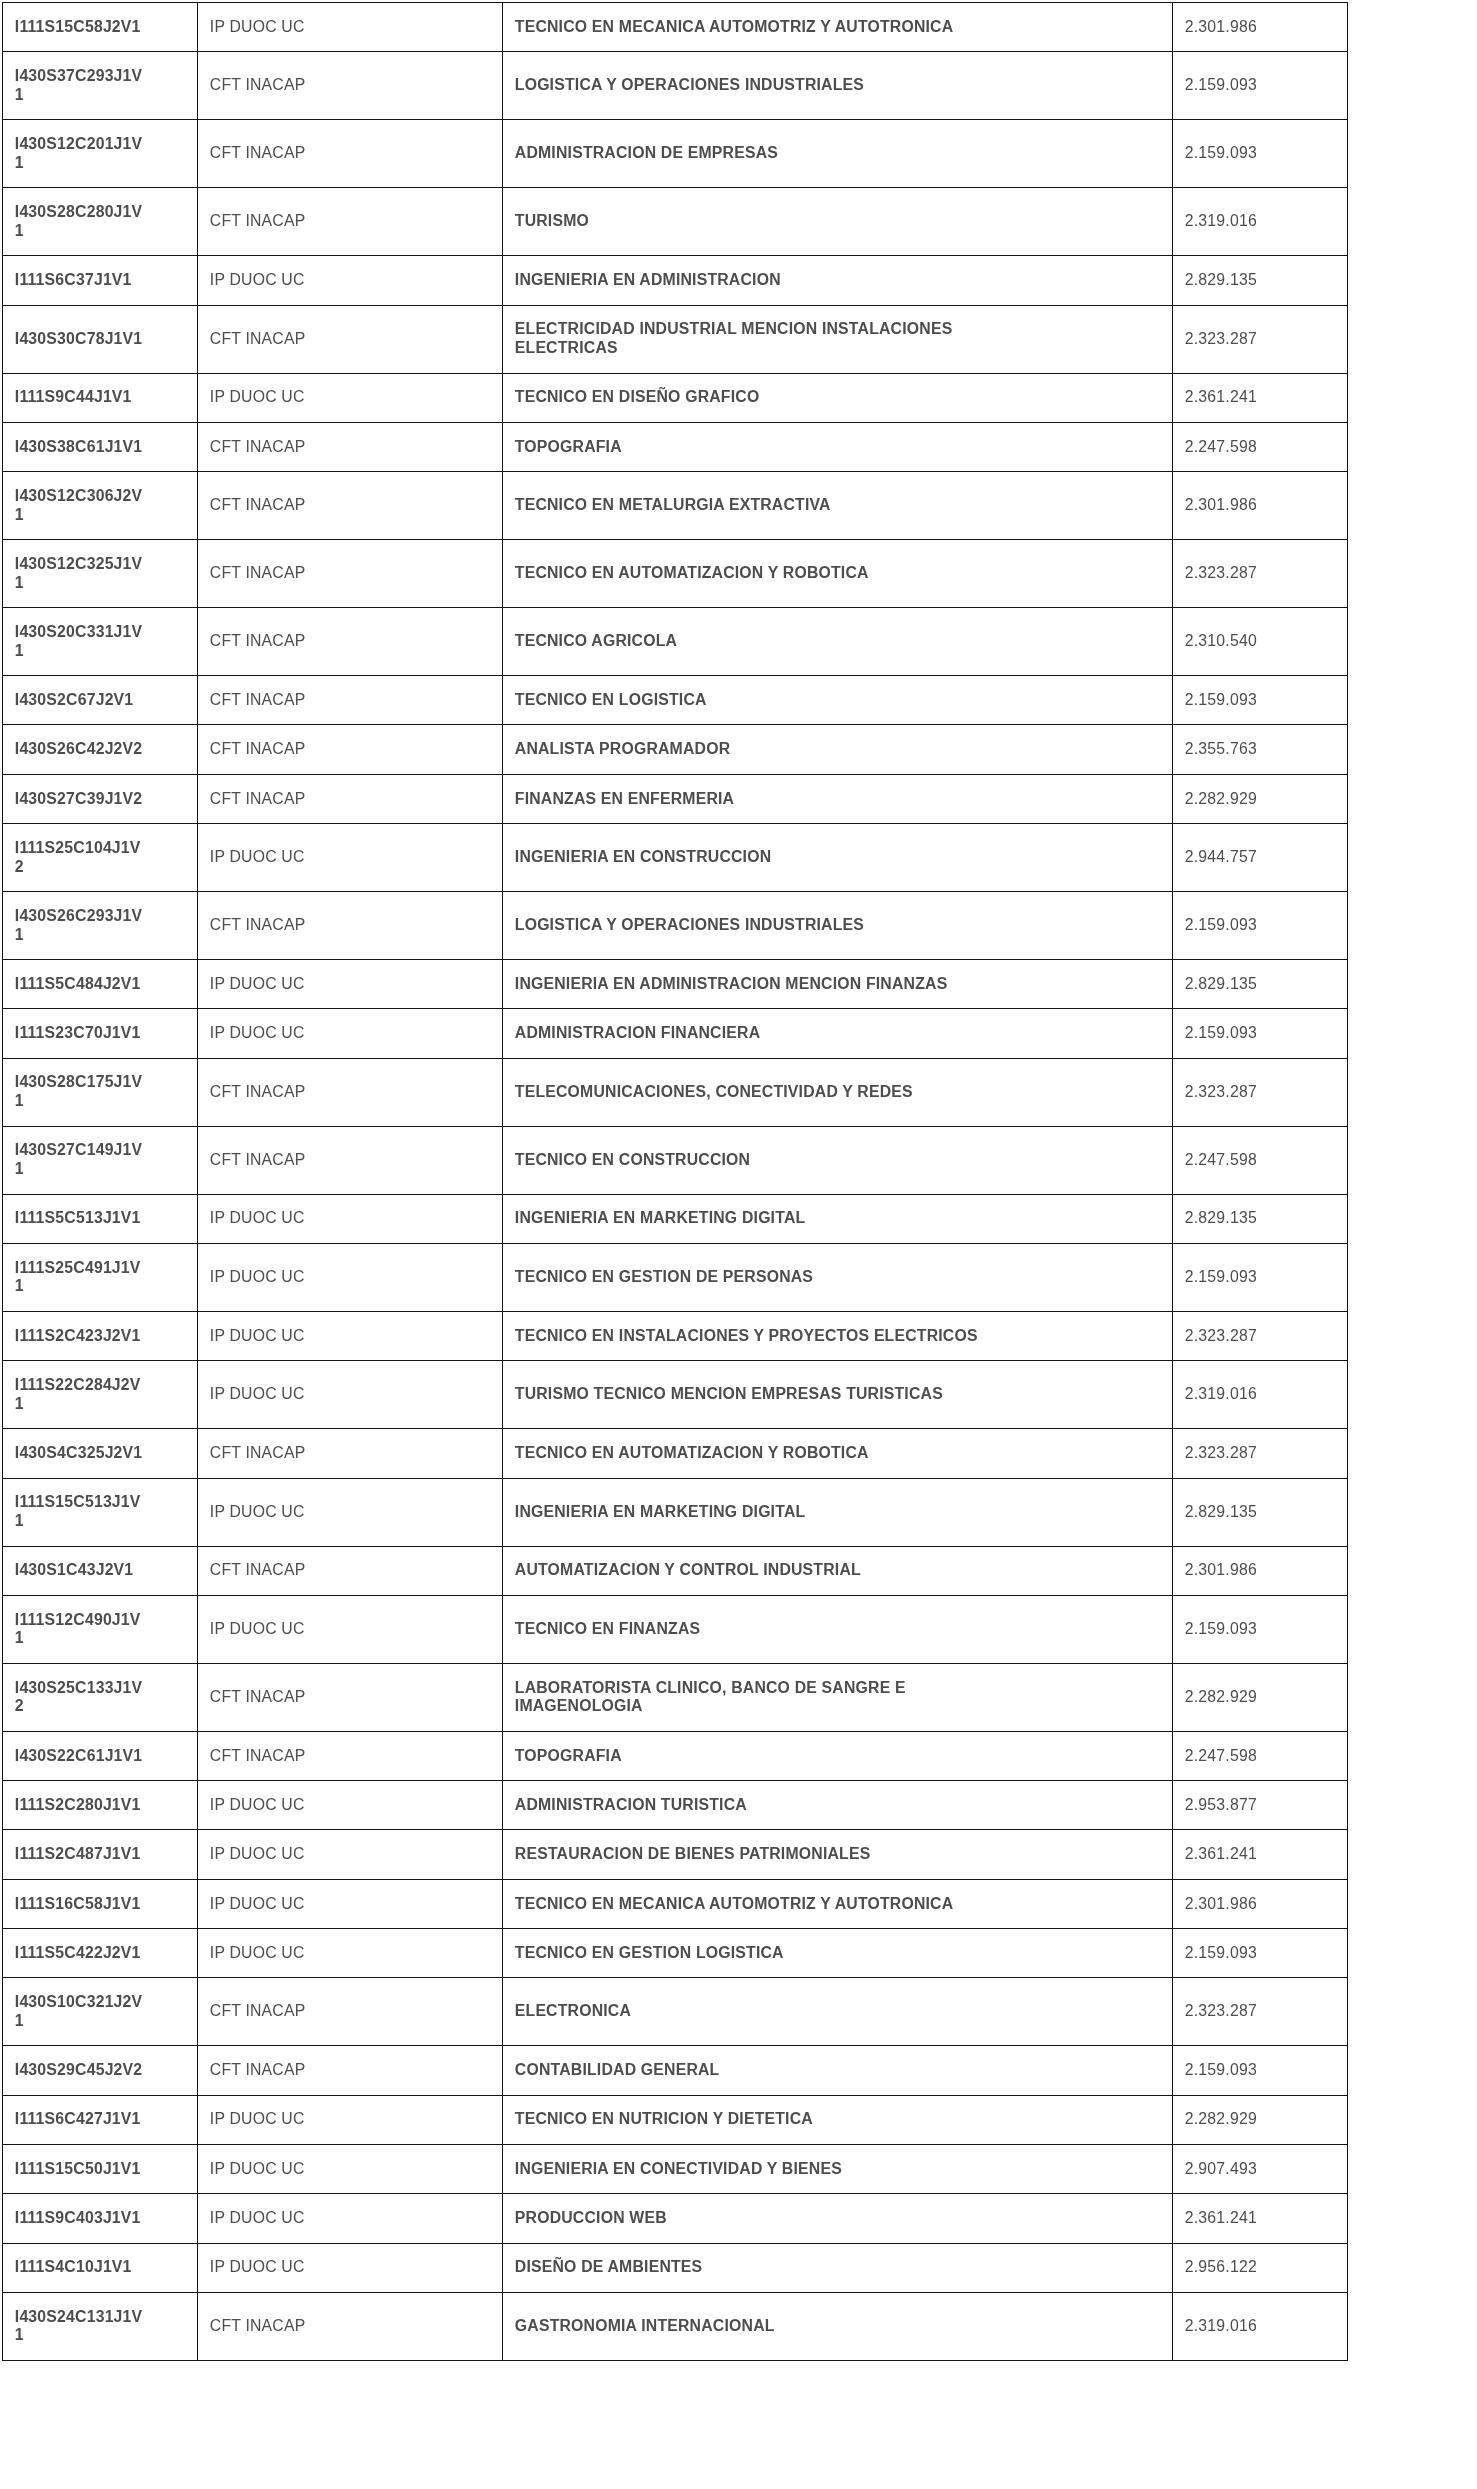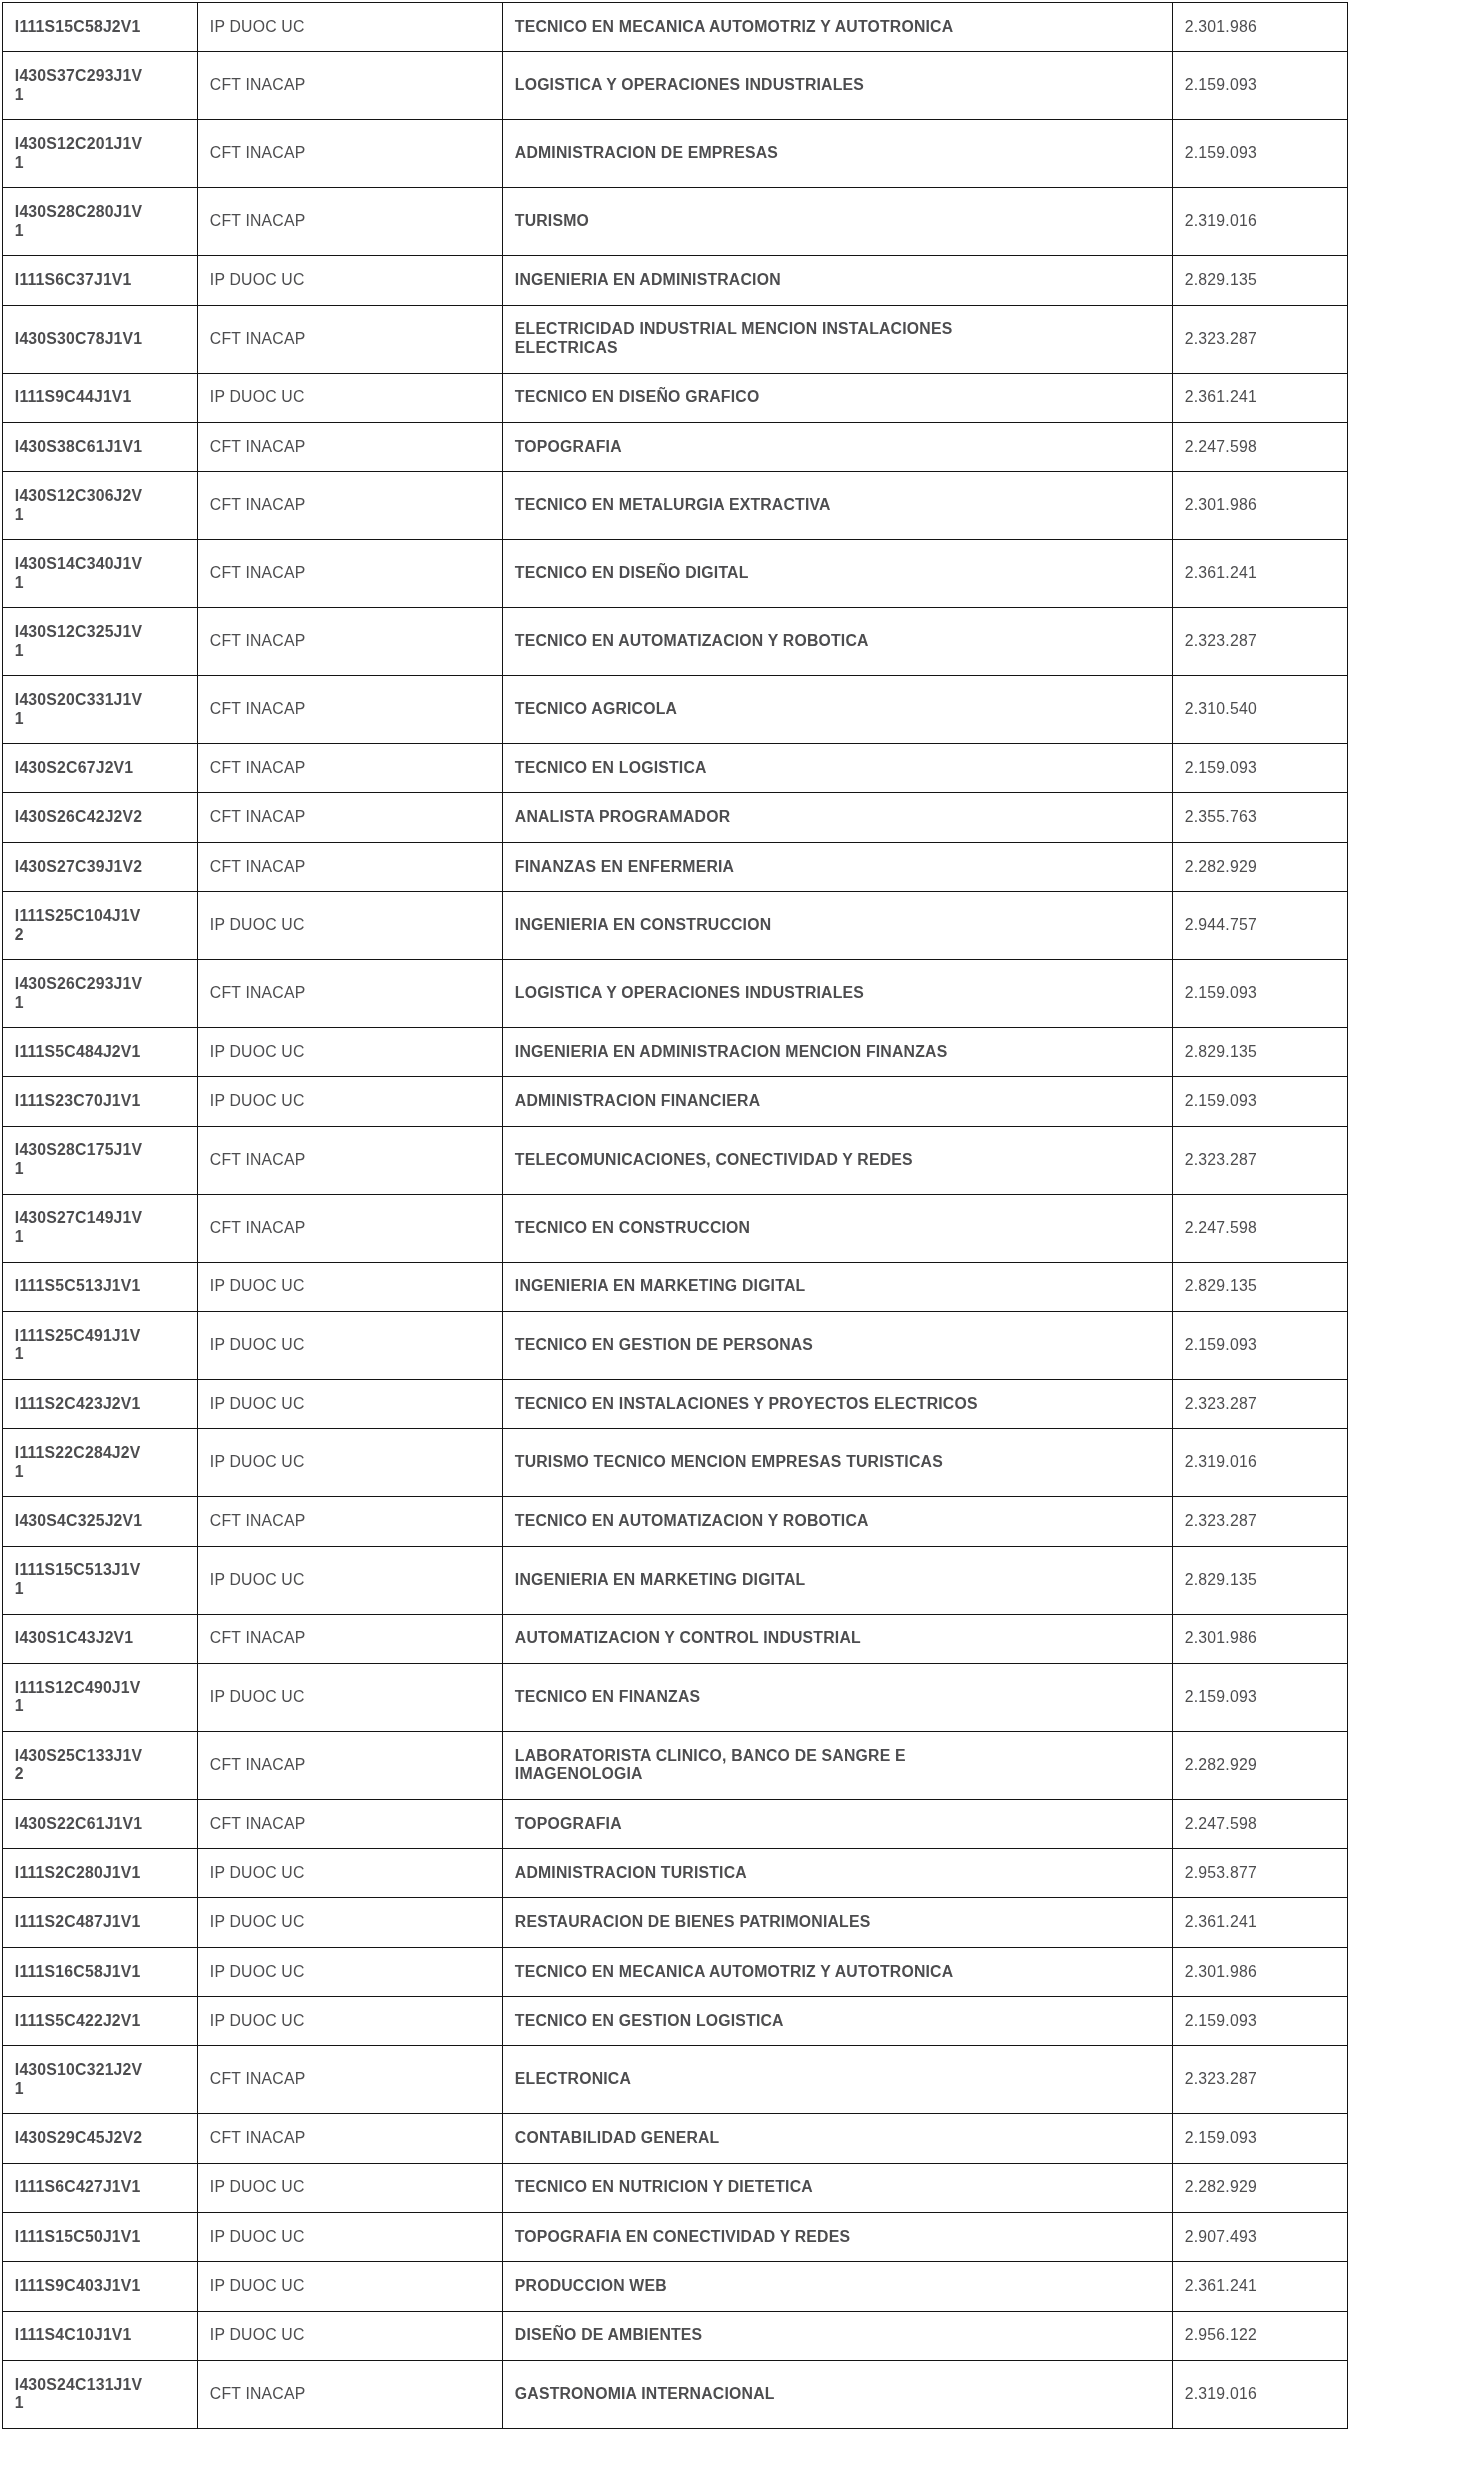--- a/index.html
+++ b/index.html
@@ -123,27 +123,20 @@
   </tr>
 
   <tr>
     <td class="col-code">I430S12C306J2V
 1</td>
     <td class="col-inst">CFT INACAP</td>
     <td class="col-prog">TECNICO EN METALURGIA EXTRACTIVA</td>
     <td class="col-price">2.301.986</td>
   </tr>
 
-  <tr>
-    <td class="col-code">I430S14C340J1V
-1</td>
-    <td class="col-inst">CFT INACAP</td>
-    <td class="col-prog">TECNICO EN DISEÑO DIGITAL</td>
-    <td class="col-price">2.361.241</td>
-  </tr>
 
   <tr>
     <td class="col-code">I430S12C325J1V
 1</td>
     <td class="col-inst">CFT INACAP</td>
     <td class="col-prog">TECNICO EN AUTOMATIZACION Y ROBOTICA</td>
     <td class="col-price">2.323.287</td>
   </tr>
 
   <tr>
@@ -344,21 +337,21 @@
   <tr>
     <td class="col-code">I111S6C427J1V1</td>
     <td class="col-inst">IP DUOC UC</td>
     <td class="col-prog">TECNICO EN NUTRICION Y DIETETICA</td>
     <td class="col-price">2.282.929</td>
   </tr>
 
   <tr>
     <td class="col-code">I111S15C50J1V1</td>
     <td class="col-inst">IP DUOC UC</td>
-    <td class="col-prog">TOPOGRAFIA EN CONECTIVIDAD Y REDES</td>
+    <td class="col-prog">INGENIERIA EN CONECTIVIDAD Y BIENES</td>
     <td class="col-price">2.907.493</td>
   </tr>
 
   <tr>
     <td class="col-code">I111S9C403J1V1</td>
     <td class="col-inst">IP DUOC UC</td>
     <td class="col-prog">PRODUCCION WEB</td>
     <td class="col-price">2.361.241</td>
   </tr>
 

